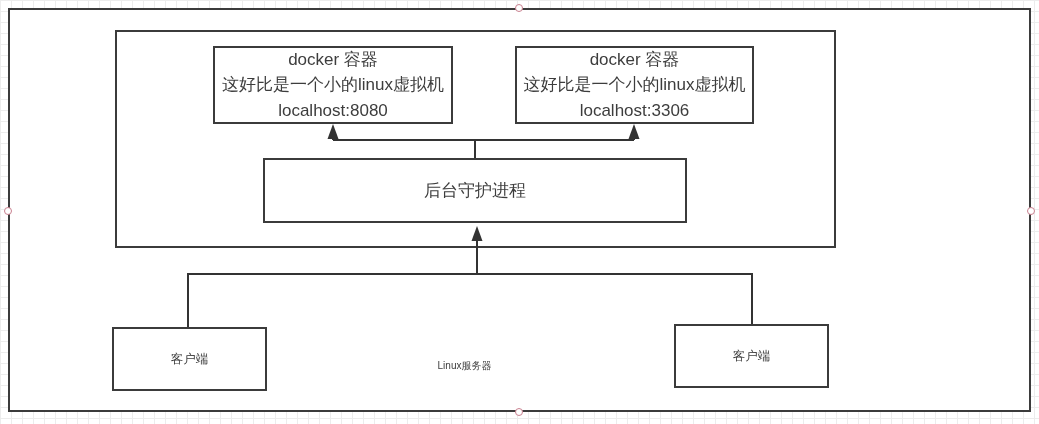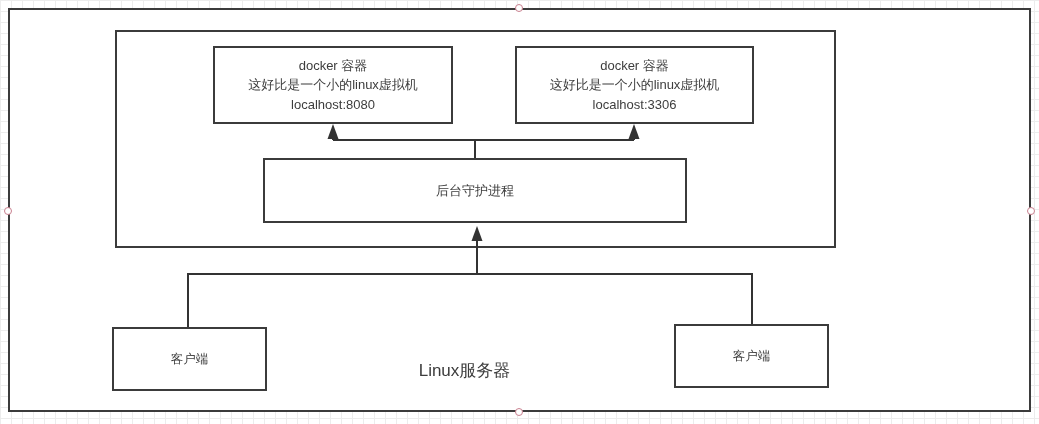--- a/index.html
+++ b/index.html
@@ -23,21 +23,21 @@
     position: absolute;
     box-sizing: border-box;
     border: 2px solid #3b3b3b;
     background: #ffffff;
     display: flex;
     flex-direction: column;
     align-items: center;
     justify-content: center;
     text-align: center;
     color: #3d3d3d;
-    font-size: 13px;
+    font-size: 17px;
     line-height: 1.5;
   }
   .server-rect {
     position: absolute;
     left: 8px; top: 8px;
     width: 1023px; height: 404px;
     box-sizing: border-box;
     border: 2.5px solid #3b3b3b;
     background: #ffffff;
   }
@@ -53,21 +53,21 @@
   .docker-right { left: 515px; top: 46px; width: 239px; height: 78px; }
   .daemon      { left: 263px; top: 158px; width: 424px; height: 65px; text-align: right; }
   .client-left  { left: 112px; top: 327px; width: 155px; height: 64px; font-size: 12.5px; }
   .client-right { left: 674px; top: 324px; width: 155px; height: 64px; font-size: 12.5px; }
   .server-label {
     position: absolute;
     left: 402px; top: 359px;
     width: 125px;
     text-align: center;
     color: #3d3d3d;
-    font-size: 17px;
+    font-size: 10px;
   }
   svg.connectors {
     position: absolute;
     left: 0; top: 0;
     width: 1039px; height: 424px;
     pointer-events: none;
   }
   .handle {
     position: absolute;
     width: 8px; height: 8px;

